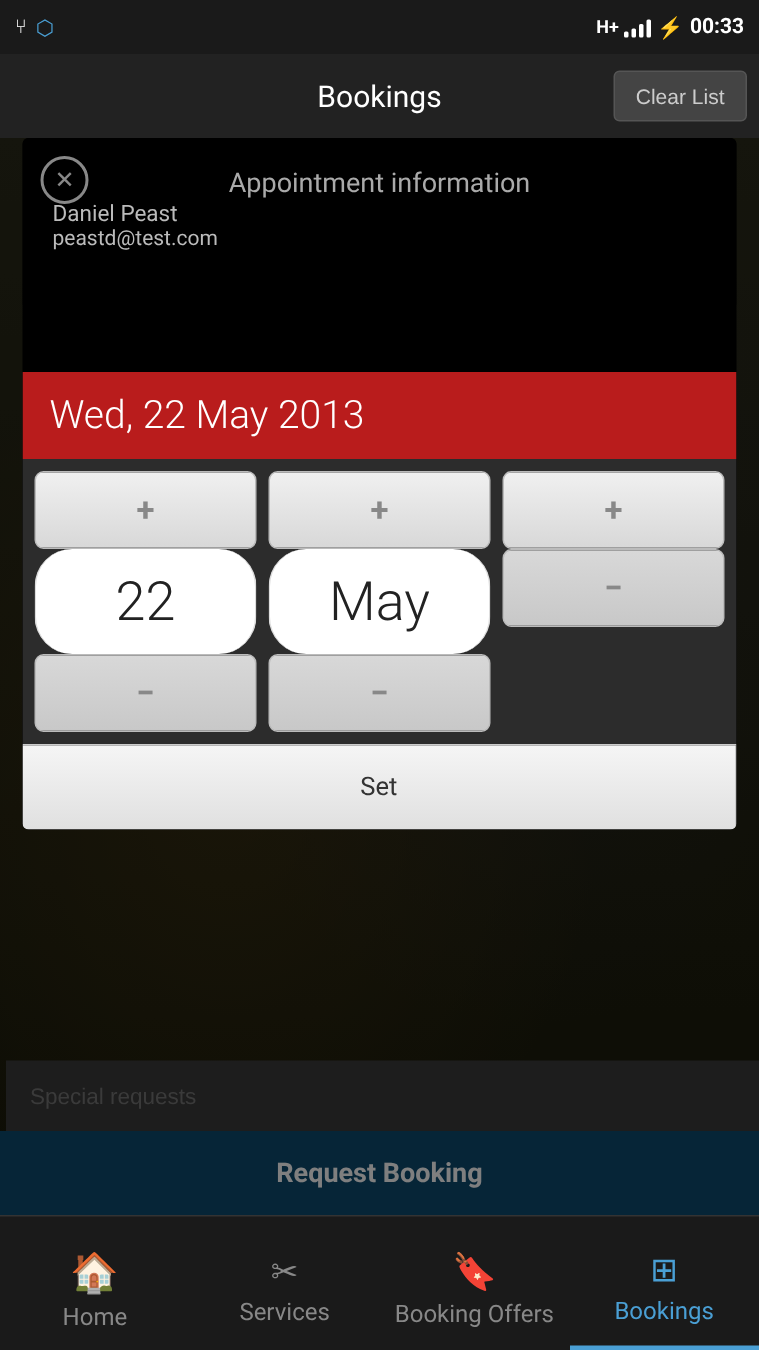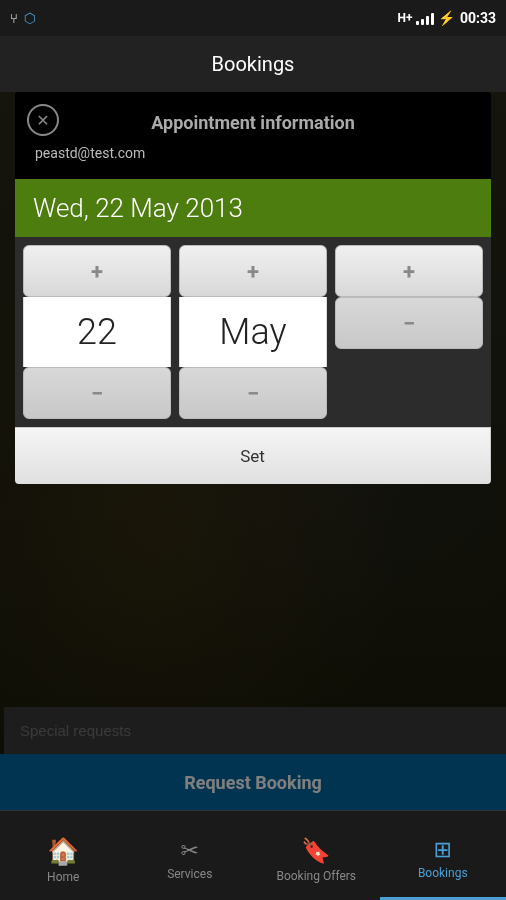--- a/index.html
+++ b/index.html
@@ -113,46 +113,46 @@
       justify-content: center;
       font-size: 16px;
       cursor: pointer;
       background: transparent;
     }
 
     .dialog-title {
       text-align: center;
       color: #aaa;
       font-size: 18px;
-      font-weight: bold;
-      margin-bottom: 12px;
+      font-weight: normal;
     }
 
     .user-name {
       color: #bbb;
       font-size: 15px;
       margin-left: 4px;
     }
 
     .user-email {
       color: #bbb;
       font-size: 14px;
       margin-left: 4px;
-      margin-bottom: 6px;
+      margin-bottom: 24px;
     }
 
     
     .date-picker-container {
       background: #1c1c1c;
       padding: 0;
     }
 
     .date-display {
-      background: #4d7c0f;
+      background: #b91c1c;
       padding: 14px 18px;
+      margin-top: 45px;
     }
 
     .date-display-text {
       color: #fff;
       font-size: 26px;
       font-weight: 300;
     }
 
     .spinner-row {
       display: flex;
@@ -194,20 +194,21 @@
       height: 70px;
       background: #fff;
       display: flex;
       align-items: center;
       justify-content: center;
       font-size: 36px;
       color: #222;
       font-weight: 300;
       border-left: 1px solid #ddd;
       border-right: 1px solid #ddd;
+      border-radius: 25px;
     }
 
     
     .dialog-buttons {
       display: flex;
       background: #7f1d1d;
       border-top: 1px solid #ccc;
     }
 
     .dialog-btn {
@@ -266,21 +267,21 @@
     .nav-icon {
       font-size: 26px;
       color: #888;
     }
 
     .nav-item.active .nav-icon {
       color: #4a9fd4;
     }
 
     .nav-label {
-      font-size: 12px;
+      font-size: 16px;
       color: #888;
     }
 
     .nav-item.active .nav-label {
       color: #4a9fd4;
     }
 
     
     .signal-bars {
       display: flex;
@@ -351,32 +352,34 @@
       <div class="bar bar3"></div>
       <div class="bar bar4"></div>
     </div>
     <span class="battery">⚡</span>
     <span style="color:#fff; font-size:14px; font-weight:bold;">00:33</span>
   </div>
 </div>
 
 <div class="top-bar">
   <span class="top-bar-title">Bookings</span>
+  <button class="clear-list-btn">Clear List</button>
 </div>
 
 <div class="bg-scene"></div>
 
 <div class="overlay"></div>
 
 <div class="dialog">
   <div class="dialog-header">
     <button class="close-btn">
       <span>✕</span>
     </button>
     <div class="dialog-title">Appointment information</div>
+    <div class="user-name">Daniel Peast</div>
     <div class="user-email">peastd@test.com</div>
   </div>
 
   <div class="date-picker-container">
     <div class="date-display">
       <span class="date-display-text">Wed, 22 May 2013</span>
     </div>
 
     <div class="spinner-row">
 
@@ -413,21 +416,21 @@
     <div class="dialog-buttons">
       <div class="dialog-btn">Set</div>
     </div>
   </div>
 </div>
 
 <div style="position: absolute; bottom: 146px; left: 4px; right: 0; background: #3a3a3a; padding: 14px 16px; z-index: 5;">
   <input class="special-requests-input" type="text" placeholder="Special requests" style="">
 </div>
 
-<div style="position: absolute; bottom: 90px; left: 0; right: 0; height: 56px; background: #0369a1; display: flex; align-items: center; justify-content: center; z-index: 5; cursor: pointer;">
+<div style="position: absolute; bottom: 90px; left: 0; right: 0; height: 56px; background: #0c4a6e; display: flex; align-items: center; justify-content: center; z-index: 5; cursor: pointer;">
   <span style="color: #fff; font-size: 18px; font-weight: bold;">Request Booking</span>
 </div>
 
 <div class="bottom-nav">
   <div class="nav-item">
     <span class="nav-icon">🏠</span>
     <span class="nav-label">Home</span>
   </div>
   <div class="nav-item">
     <span class="nav-icon" style="font-size: 22px;">✂</span>

